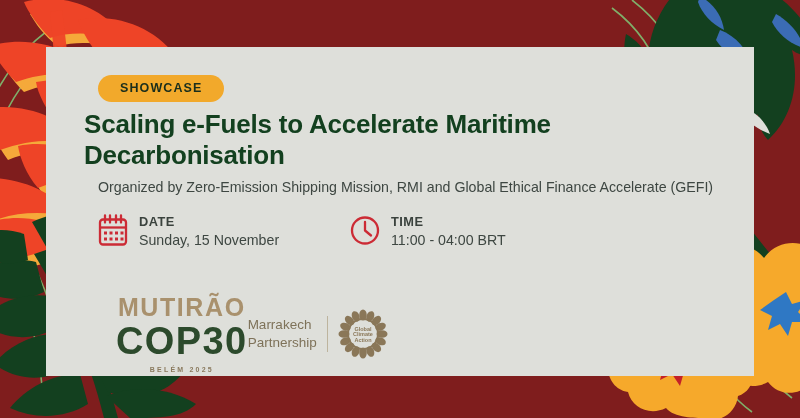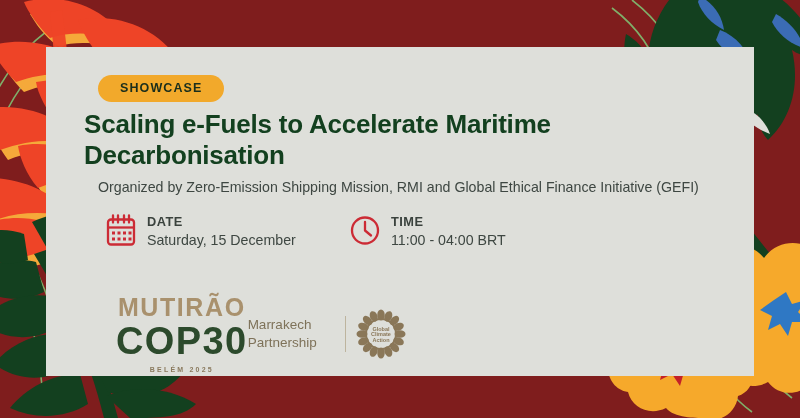--- a/index.html
+++ b/index.html
@@ -88,21 +88,21 @@
     width: 650px;
     height: 52px;
   }
   .info-block {
     position: absolute;
     top: 0;
     display: flex;
     align-items: flex-start;
     gap: 11px;
   }
-  .info-block.b0 { left: 12px; }
+  .info-block.b0 { left: 4px; }
   .info-block.b1 { left: 256px; }
   .info-block.b2 { left: 474px; }
 
   .info-icon {
     width: 30px;
     height: 33px;
     flex: 0 0 30px;
     display: block;
     margin-top: 2px;
   }
@@ -158,21 +158,21 @@
   }
   #mp-group {
     display: flex;
     align-items: center;
     gap: 10px;
   }
   #mp-text {
     color: #7E7259;
     font-size: 13.5px;
     line-height: 1.32;
-    padding-right: 28px;
+    padding-right: 10px;
     border-right: 1px solid #BDB49E;
   }
   #gca-emblem { display: block; }
 </style>
 </head>
 <body>
 
 <div id="poster">
 
   <svg class="deco-layer" viewBox="0 0 800 418" xmlns="http://www.w3.org/2000/svg">
@@ -302,21 +302,21 @@
 
   <div id="card">
 
     <div id="badge">SHOWCASE</div>
 
     <div id="title">
       <div>Scaling e-Fuels to Accelerate Maritime</div>
       <div>Decarbonisation</div>
     </div>
 
-    <div id="organizer">Organized by Zero-Emission Shipping Mission, RMI and Global Ethical Finance Initiative (GEFI)</div>
+    <div id="organizer">Organized by Zero-Emission Shipping Mission, RMI and Global Ethical Finance Accelerate (GEFI)</div>
 
     <div id="info-row">
 
       <div class="info-block b0">
         <svg class="info-icon" viewBox="0 0 30 32" xmlns="http://www.w3.org/2000/svg">
           <rect x="2" y="5" width="26" height="25" rx="3" fill="none" stroke="#CC2B35" stroke-width="2.3"></rect>
           <path d="M 3 13 L 27 13" stroke="#CC2B35" stroke-width="2.3"></path>
           <path d="M 7 1 L 7 8 M 12 1 L 12 8 M 18 1 L 18 8 M 23 1 L 23 8" stroke="#CC2B35" stroke-width="2.3" stroke-linecap="round"></path>
           <g fill="#CC2B35">
             <rect x="6" y="17" width="3" height="3"></rect>
@@ -324,21 +324,21 @@
             <rect x="17" y="17" width="3" height="3"></rect>
             <rect x="22.5" y="17" width="3" height="3"></rect>
             <rect x="6" y="23" width="3" height="3"></rect>
             <rect x="11.5" y="23" width="3" height="3"></rect>
             <rect x="17" y="23" width="3" height="3"></rect>
             <rect x="22.5" y="23" width="3" height="3"></rect>
           </g>
         </svg>
         <div class="info-text">
           <div class="info-label">DATE</div>
-          <div class="info-value">Saturday, 15 December</div>
+          <div class="info-value">Sunday, 15 November</div>
         </div>
       </div>
 
       <div class="info-block b1">
         <svg class="info-icon" viewBox="0 0 30 32" xmlns="http://www.w3.org/2000/svg">
           <circle cx="15" cy="16" r="13" fill="none" stroke="#CC2B35" stroke-width="2.3"></circle>
           <path d="M 15 7.5 L 15 16 L 21 21" fill="none" stroke="#CC2B35" stroke-width="2.3" stroke-linecap="round" stroke-linejoin="round"></path>
         </svg>
         <div class="info-text">
           <div class="info-label">TIME</div>

